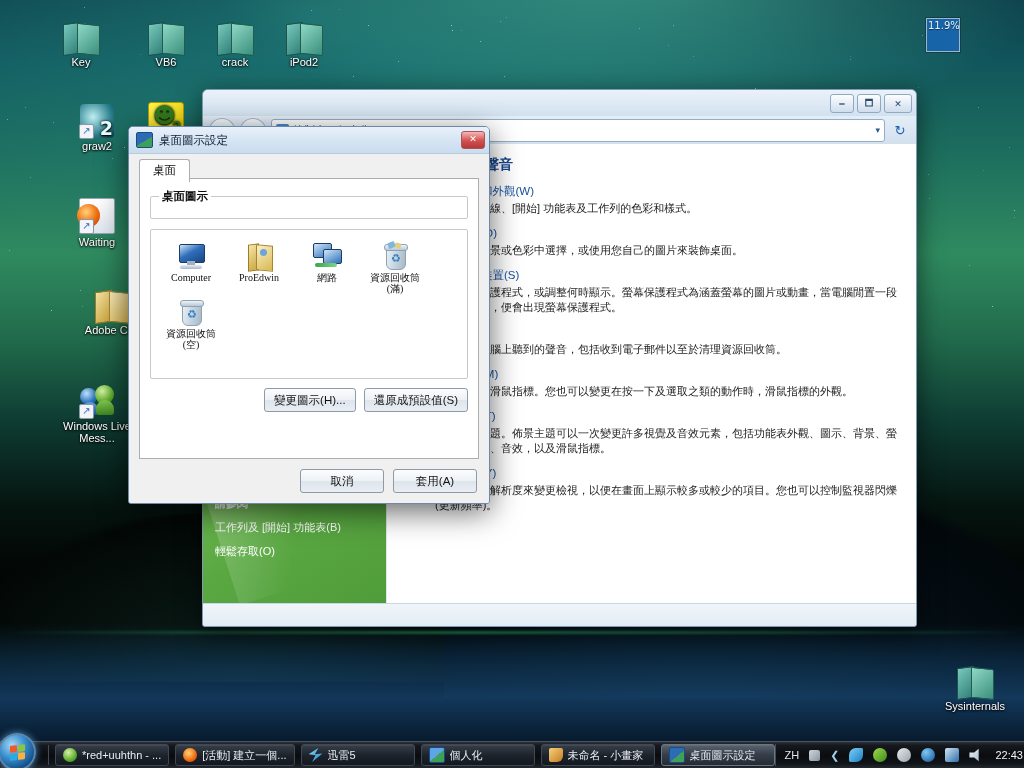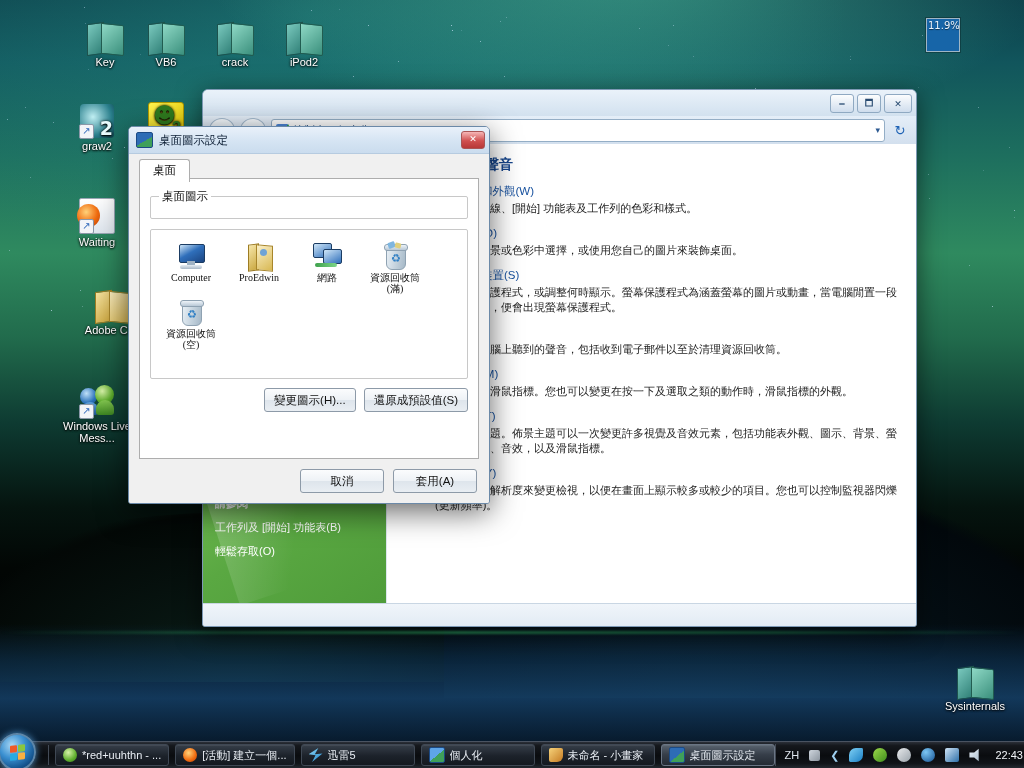--- a/index.html
+++ b/index.html
@@ -165,21 +165,21 @@
     color:#fff;font-size:9px;line-height:14px;text-align:center;font-weight:bold;cursor:pointer;}
   #dlg-tabstrip{flex:0 0 20px;height:20px;padding:5px 0 0 10px;box-sizing:content-box;
     background:#f0f0f0;position:relative;}
   #dlg-tabstrip:after{content:"";position:absolute;left:10px;right:10px;bottom:0;height:1px;background:#adadad;}
   .tab{display:inline-block;padding:3px 13px 4px 13px;font-size:11.5px;
     border:1px solid #adadad;border-bottom:none;border-radius:3px 3px 0 0;
     background:#fff;position:relative;z-index:2;cursor:pointer;color:#111;}
   #dlg-page{flex:1;margin:0 10px;border:1px solid #adadad;border-top:none;
     background:#fff;padding:10px 10px 0 10px;box-sizing:border-box;overflow:hidden;}
   fieldset.grp{border:1px solid #c8c8c8;border-radius:2px;margin:0 0 10px 0;padding:6px 8px 8px 8px;}
-  fieldset.grp legend{font-size:11.5px;color:#111;padding:0 3px;font-weight:normal;}
+  fieldset.grp legend{font-size:11.5px;color:#111;padding:0 3px;font-weight:bold;}
   .cbgrid{display:grid;grid-template-columns:142px 1fr;row-gap:5px;}
   .cbrow{display:flex;align-items:center;gap:5px;font-size:11.5px;color:#111;cursor:pointer;}
   .cbox{width:12px;height:12px;border:1px solid #8b8b8b;background:#fff;border-radius:2px;
     flex:0 0 12px;position:relative;}
   .cbox.checked:after{content:"";position:absolute;left:3px;top:0px;width:4px;height:7px;
     border:solid #2a5caa;border-width:0 2px 2px 0;transform:rotate(42deg);}
   #preview{border:1px solid #c8c8c8;border-radius:2px;background:#fff;height:150px;
     padding:8px 6px;box-sizing:border-box;display:flex;flex-wrap:wrap;align-content:flex-start;}
   .pitem{width:68px;text-align:center;font-size:10px;line-height:11px;color:#111;
     font-family:"Liberation Serif","DejaVu Serif",serif;cursor:pointer;}
@@ -328,21 +328,21 @@
       <div class="star" style="left: 908.15px; top: 312.834px; opacity: 0.37;"></div>
       <div class="star" style="left: 968.687px; top: 264.866px; opacity: 0.39;"></div>
       <div class="star" style="left: 88.1866px; top: 69.4672px; opacity: 0.25;"></div>
       <div class="star" style="left: 741.316px; top: 194.138px; opacity: 0.66;"></div>
       <div class="star" style="left: 282.741px; top: 116.378px; opacity: 0.34;"></div>
       <div class="star" style="left: 163.13px; top: 303.688px; opacity: 0.49;"></div>
     </div>
 </div>
 
 <div id="icon-layer">
-    <div class="dicon" style="left: 68px; top: 8px;">
+    <div class="dicon" style="left: 44px; top: 8px;">
       <div class="gfx">
         <div class="folder">
           <div class="back"></div>
           <div class="front"></div>
         </div>
       </div>
       <div class="lbl">Key</div>
     </div>
     <div class="dicon" style="left: 129px; top: 8px;">
       <div class="gfx">

